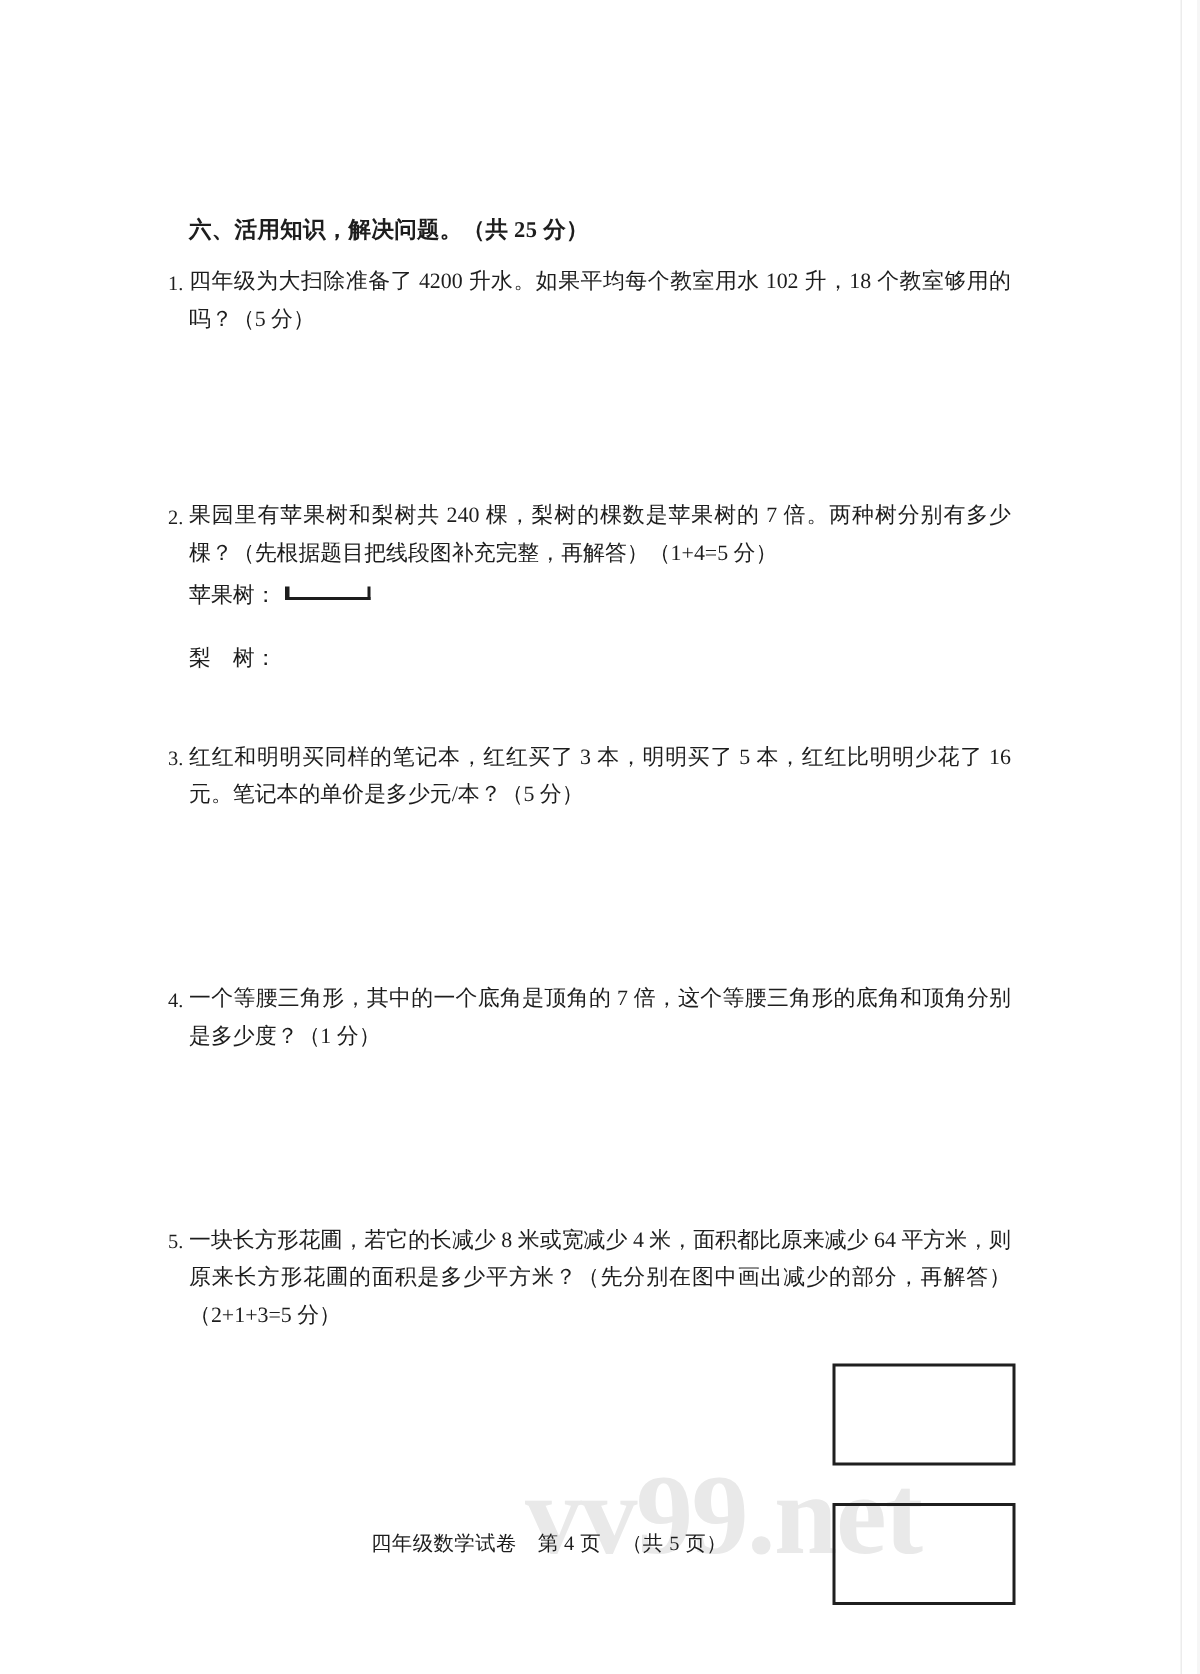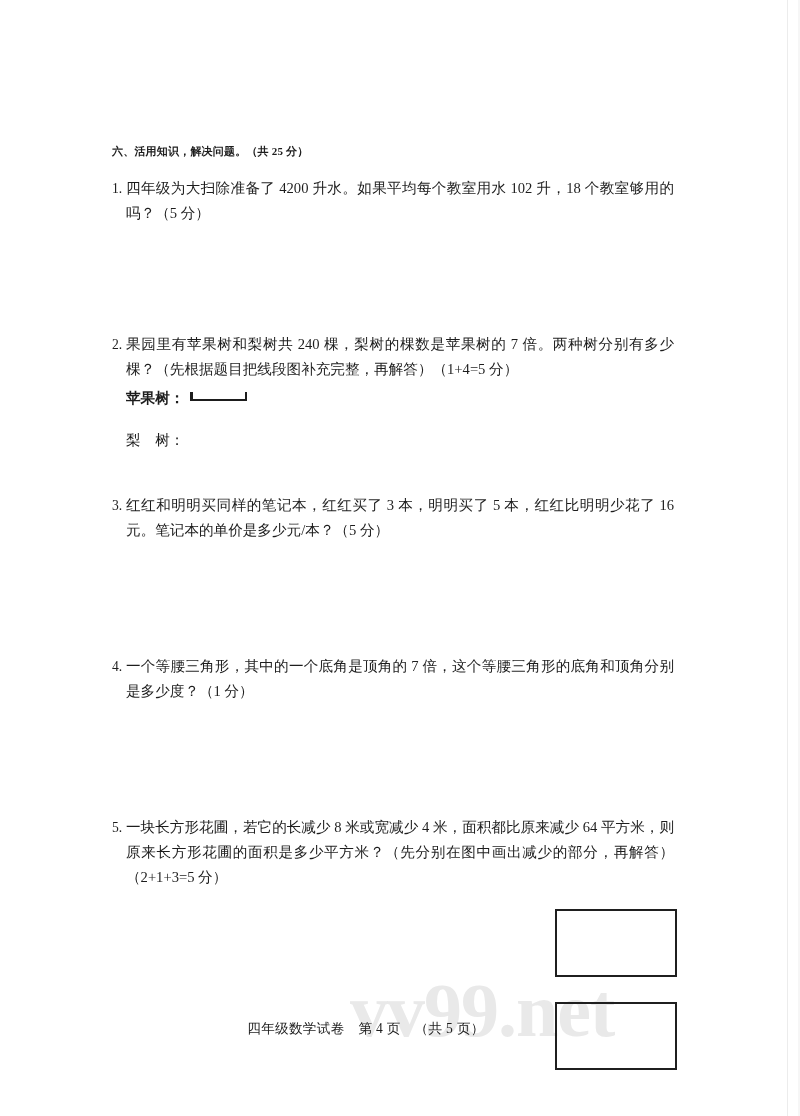--- a/index.html
+++ b/index.html
@@ -54,24 +54,24 @@
   #content {
     position: absolute;
     left: 0;
     top: 0;
     width: 800px;
     z-index: 2;
   }
 
   .section-title {
     position: absolute;
-    left: 112px;
+    left: 126px;
     top: 144px;
     font-weight: bold;
-    font-size: 11px;
+    font-size: 15px;
     letter-spacing: 0.2px;
     white-space: nowrap;
   }
 
   .q {
     position: absolute;
     left: 112px;
     width: 562px;
     font-size: 14.6px;
     line-height: 25px;
@@ -96,21 +96,21 @@
   #q5 { top: 815px; }
 
   
   .seg-row {
     position: absolute;
     left: 126px;
     font-size: 14.6px;
     line-height: 22px;
     white-space: nowrap;
   }
-  #seg-apple { top: 385px; font-weight: bold; }
+  #seg-apple { top: 385px; }
   #seg-pear  { top: 427px; }
 
   .seg-label { display: inline-block; vertical-align: middle; }
 
   .segment {
     display: inline-block;
     position: relative;
     vertical-align: middle;
     width: 57px;
     height: 12px;

